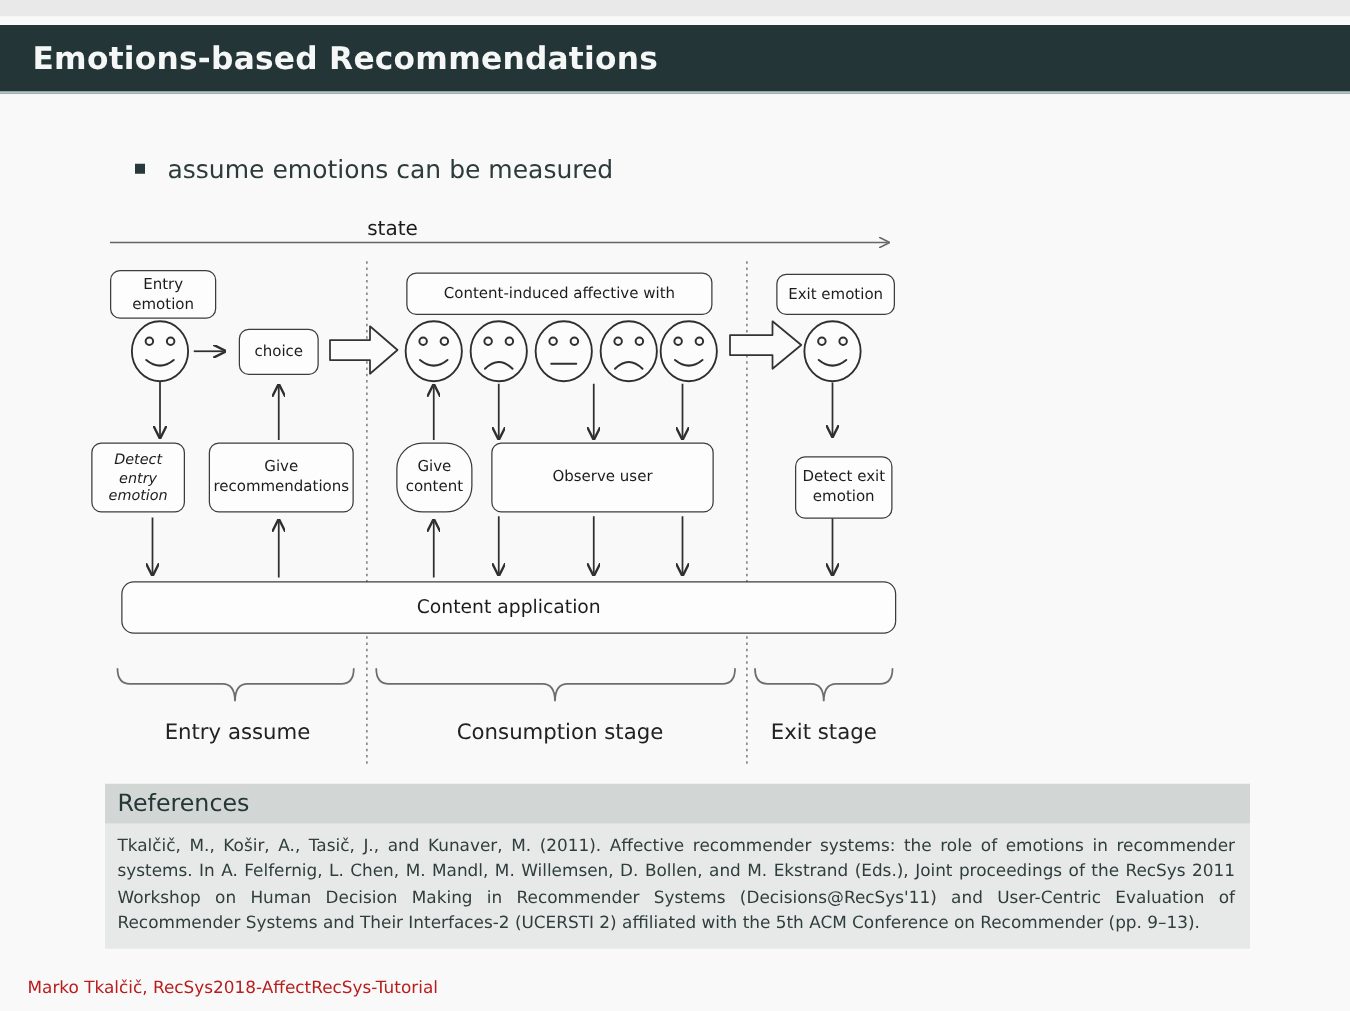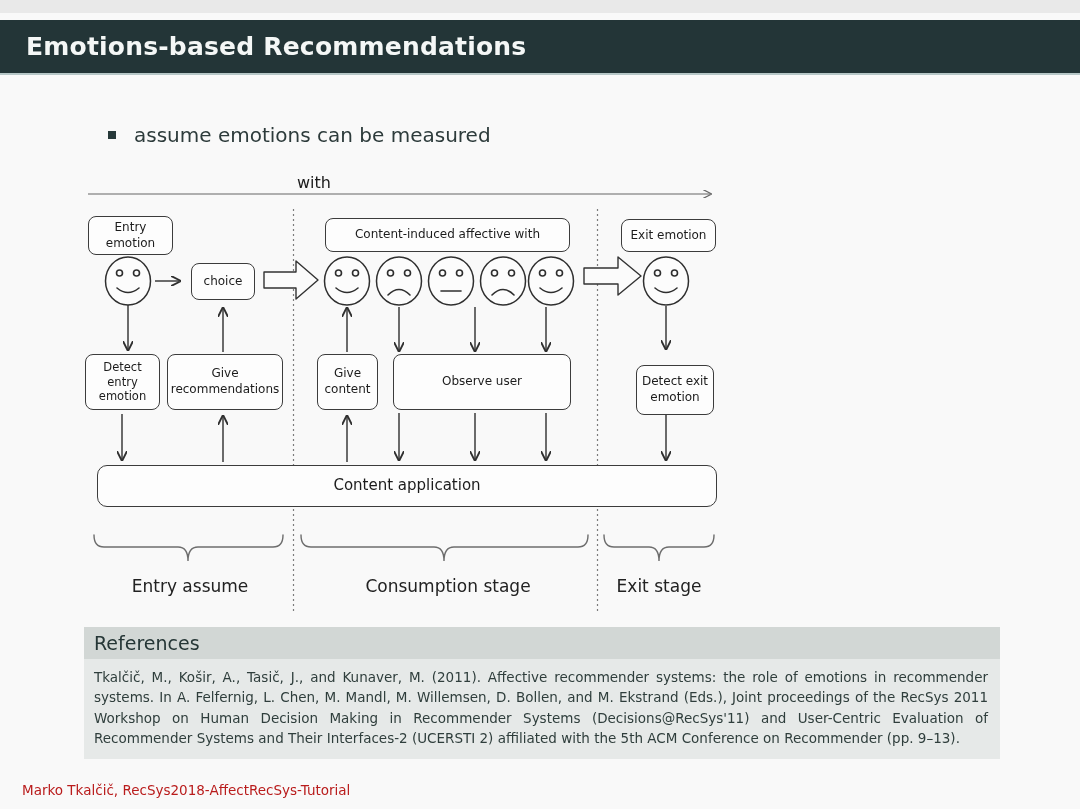--- a/index.html
+++ b/index.html
@@ -165,29 +165,29 @@
       <path class="mouth m-happy" d="M-11,7 Q0,16 11,7"></path>
       <path class="mouth m-sad" d="M-11,14 Q0,3 11,14"></path>
       <path class="mouth m-neutral" d="M-10,10 L10,10"></path>
     </g>
 
     <path class="brace" d="M94,522 Q94,534 104,534 L178,534 Q188,534 188,548 Q188,534 198,534 L273,534 Q283,534 283,522"></path>
     <path class="brace" d="M301,522 Q301,534 311,534 L434,534 Q444,534 444,548 Q444,534 454,534 L578,534 Q588,534 588,522"></path>
     <path class="brace" d="M604,522 Q604,534 614,534 L649,534 Q659,534 659,548 Q659,534 669,534 L704,534 Q714,534 714,522"></path>
   </svg>
 
-  <div class="dlabel time-label" style="left:284px;top:160px;width:60px;">with</div>
+  <div class="dlabel time-label" style="left:284px;top:160px;width:60px;">state</div>
 
   <div class="dbox" style="left:88px;top:203px;width:85px;height:39px;">Entry emotion</div>
   <div class="dbox" style="left:191px;top:250px;width:64px;height:37px;">choice</div>
   <div class="dbox" style="left:325px;top:205px;width:245px;height:34px;">Content-induced affective with</div>
   <div class="dbox" style="left:621px;top:206px;width:95px;height:33px;">Exit emotion</div>
-  <div class="dbox" style="left:85px;top:341px;width:75px;height:56px;font-size:11.5px;">Detect entry emotion</div>
+  <div class="dbox" style="left:73px;top:341px;width:75px;height:56px;font-size:11.5px;font-style:italic;">Detect entry emotion</div>
   <div class="dbox" style="left:167px;top:341px;width:116px;height:56px;">Give recommendations</div>
-  <div class="dbox" style="left:317px;top:341px;width:61px;height:56px;">Give content</div>
+  <div class="dbox" style="left:317px;top:341px;width:61px;height:56px;border-radius:21px;">Give content</div>
   <div class="dbox" style="left:393px;top:341px;width:178px;height:56px;">Observe user</div>
   <div class="dbox" style="left:636px;top:352px;width:78px;height:50px;">Detect exit emotion</div>
   <div class="dbox" style="left:97px;top:452px;width:620px;height:42px;font-size:15px;border-radius:10px;">Content application</div>
 
   <div class="dlabel stage-label" style="left:110px;top:563px;width:160px;">Entry assume</div>
   <div class="dlabel stage-label" style="left:348px;top:563px;width:200px;">Consumption stage</div>
   <div class="dlabel stage-label" style="left:599px;top:563px;width:120px;">Exit stage</div>
 
   <div class="refs">
     <div class="refs-head">References</div>

